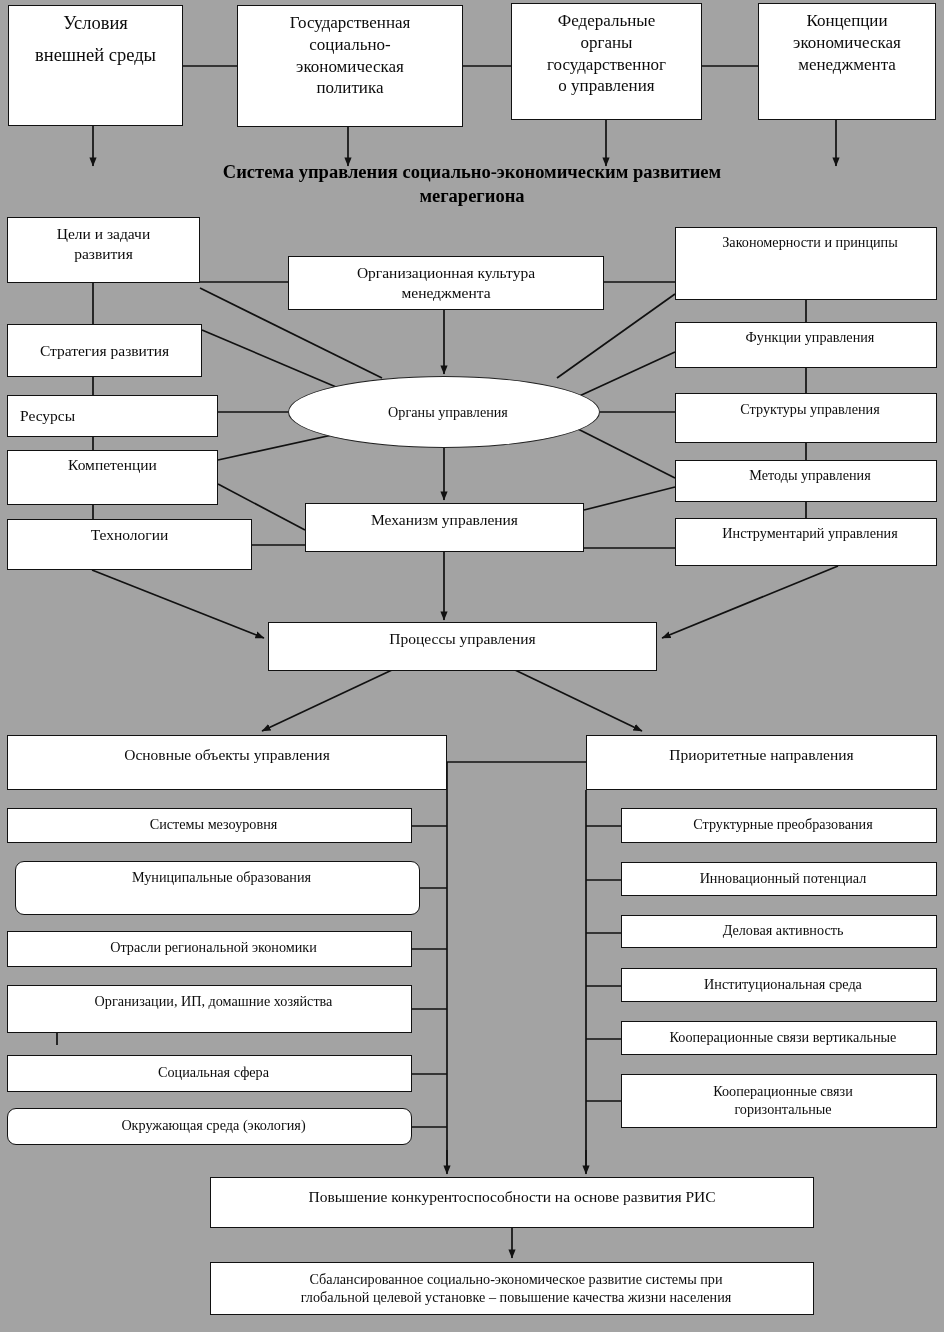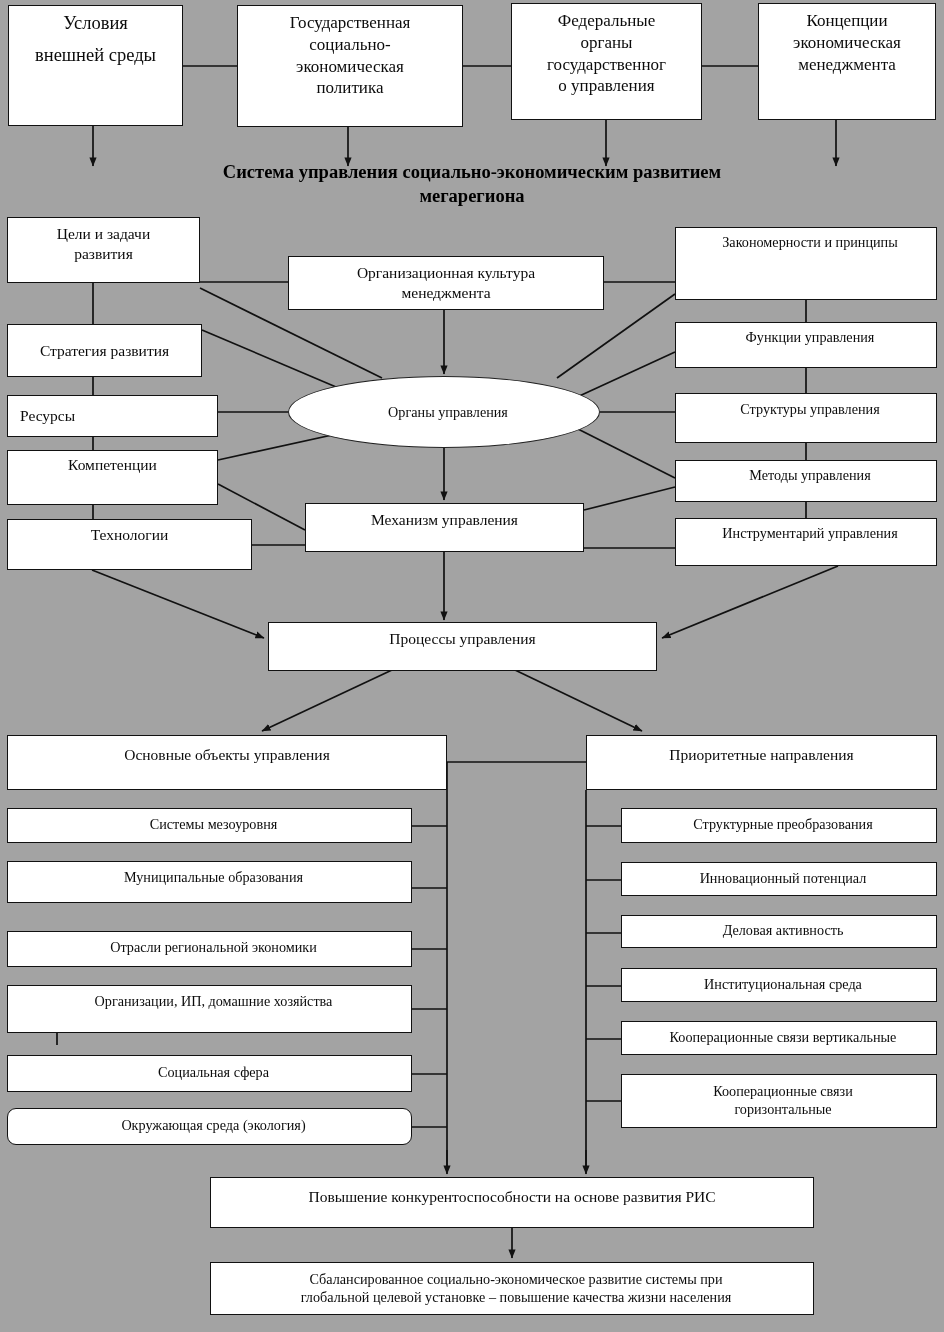--- a/index.html
+++ b/index.html
@@ -249,21 +249,21 @@
   </div>
 
   <div class="node f155" style="left:7px;top:735px;width:440px;height:55px;padding-top:9px;">
     <span>Основные объекты управления</span>
   </div>
 
   <div class="node f14" style="left:7px;top:808px;width:405px;height:35px;padding-top:6px;">
     <span>Системы мезоуровня</span>
   </div>
 
-  <div class="node f14" style="left:7px;top:861px;width:405px;height:42px;padding-top:6px;">
+  <div class="node f14" style="left:15px;top:861px;width:405px;height:54px;padding-top:6px;border-radius:9px;">
     <span>Муниципальные образования</span>
   </div>
 
   <div class="node f14" style="left:7px;top:931px;width:405px;height:36px;padding-top:6px;">
     <span>Отрасли региональной экономики</span>
   </div>
 
   <div class="node f14" style="left:7px;top:985px;width:405px;height:48px;padding-top:6px;">
     <span>Организации, ИП, домашние хозяйства</span>
   </div>

